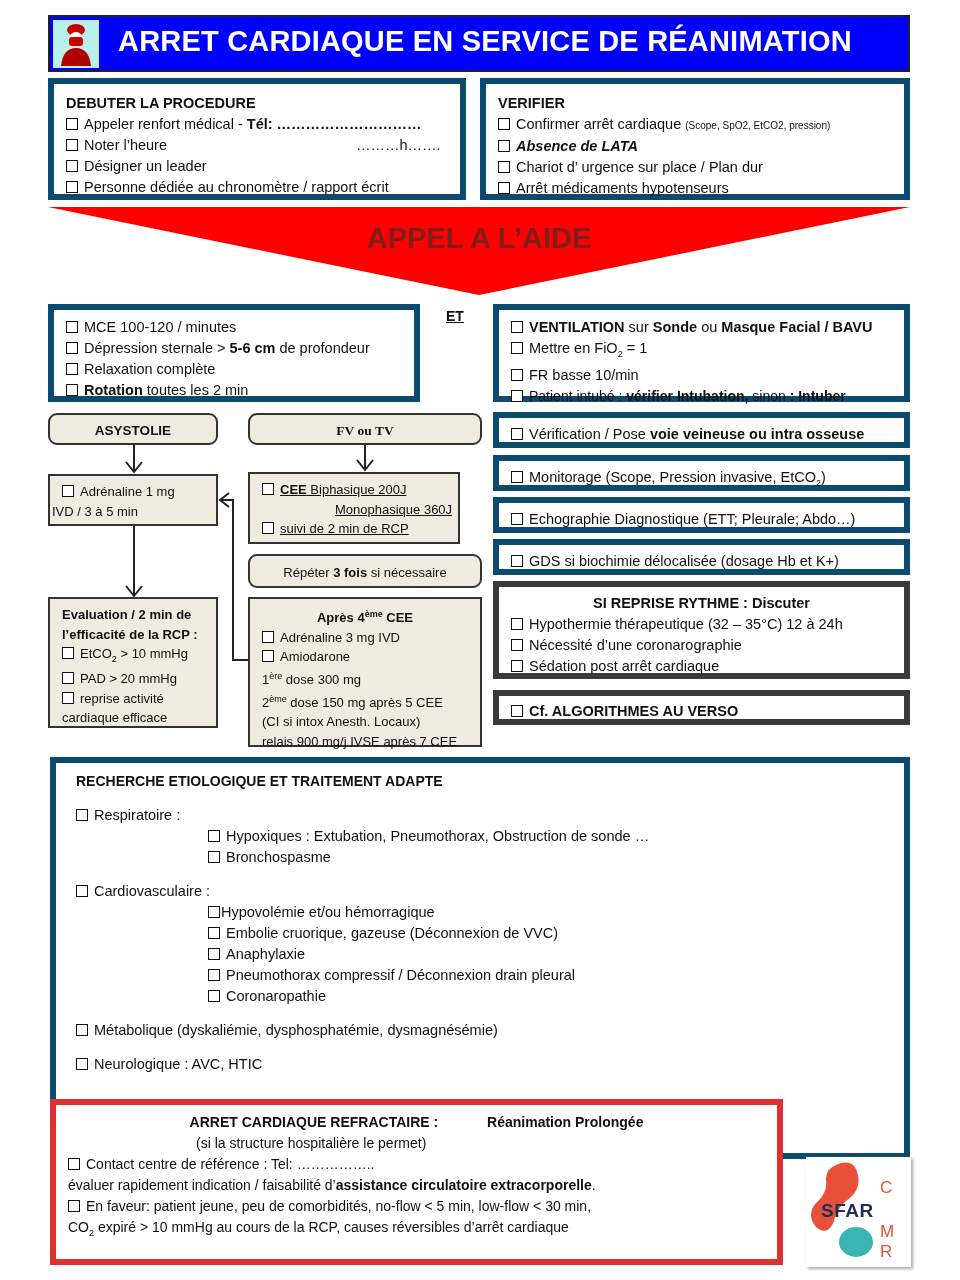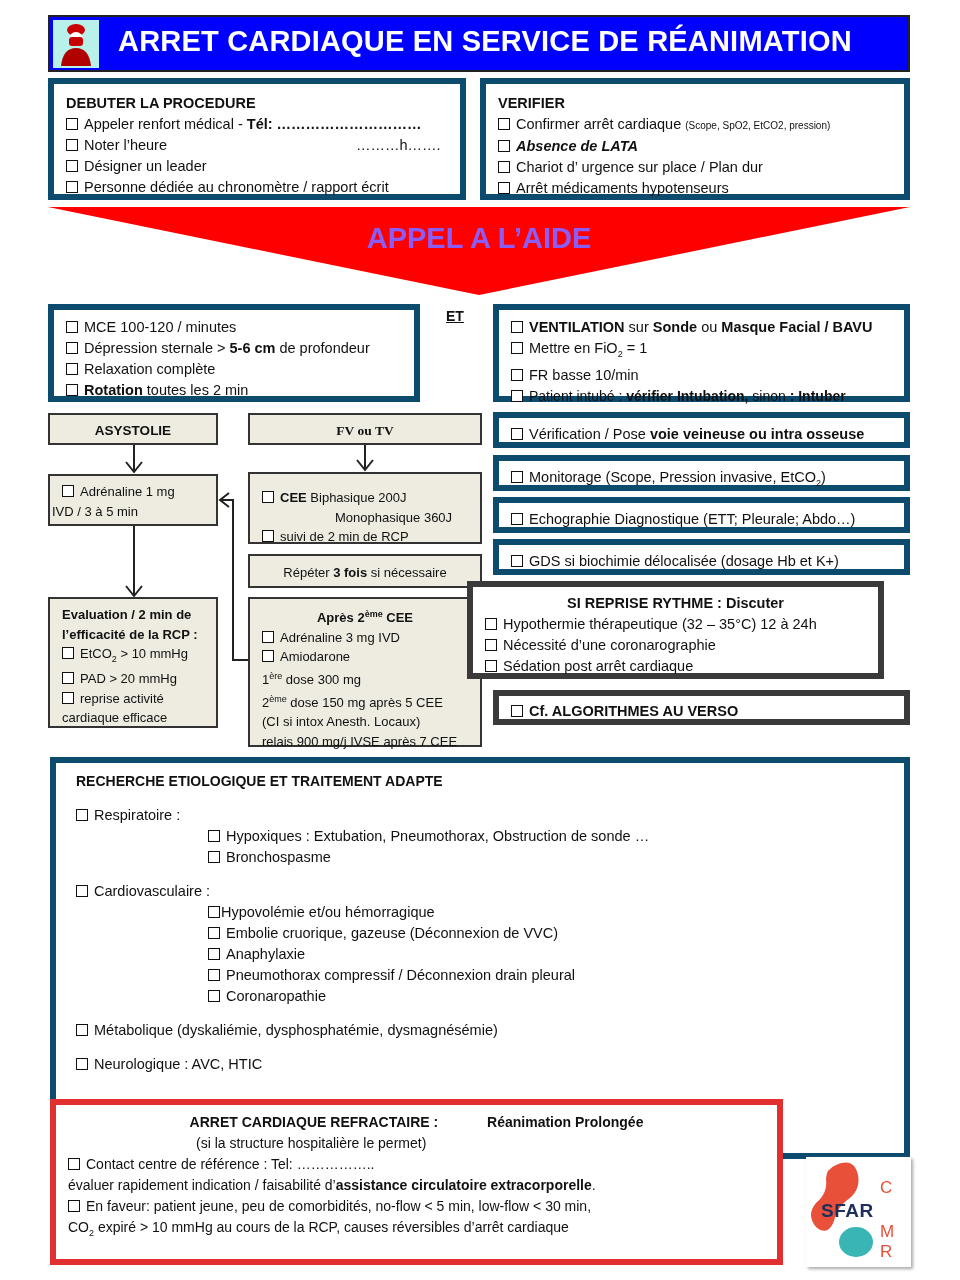--- a/index.html
+++ b/index.html
@@ -17,24 +17,24 @@
   sub { font-size: 9px; }
   sup { font-size: 9px; }
 
   
   #header { left: 48px; top: 15px; width: 862px; height: 57px; background: #0000ff; border: 2px solid #222; }
   #logo-icon { left: 3px; top: 3px; width: 46px; height: 48px; background: #b8f0ea; }
   #header-title { left: 68px; top: 8px; color: #fff; font-size: 29px; font-weight: bold; letter-spacing: 0.2px; }
 
   
   #appel-arrow { left: 48px; top: 207px; width: 862px; height: 88px; }
-  #appel-label { left: 0; top: 222px; width: 958px; text-align: center; color: #8b5cf6; font-size: 29px; font-weight: bold; }
+  #appel-label { left: 0; top: 222px; width: 958px; text-align: center; color: #7f1d1d; font-size: 29px; font-weight: bold; }
 
   .title-b { font-weight: bold; font-size: 14.5px; }
-  .center { text-align: center; }
+  .center { text-align: center; border-radius: 9px; }
   .svgflow { position: absolute; left: 0; top: 0; width: 960px; height: 1280px; pointer-events: none; }
 </style>
 </head>
 <body>
 
 <div id="header" class="abs">
   <div id="logo-icon" class="abs">
     <svg width="46" height="48" viewBox="0 0 46 48">
       <ellipse cx="23" cy="10" rx="9" ry="6" fill="#c80000"></ellipse>
       <circle cx="23" cy="19" r="7" fill="#fff"></circle>
@@ -99,41 +99,41 @@
 </div>
 <div class="flow center" style="left:248px;top:413px;width:234px;height:32px;padding-top:6px;font-family:Liberation Serif, serif;">
   <b style="font-size:13.5px;">FV ou TV</b>
 </div>
 
 <div class="flow" style="left:48px;top:474px;width:170px;height:52px;padding:6px 12px;">
   <div class="line sm"><span class="cb"></span><span>Adrénaline 1 mg</span></div>
   <div class="line sm" style="margin-left:-10px;">IVD / 3 à 5 min</div>
 </div>
 
-<div class="flow" style="left:248px;top:472px;width:234px;height:72px;padding:14px 12px;">
+<div class="flow" style="left:248px;top:472px;width:212px;height:72px;padding:6px 12px;text-decoration:underline;">
   <div class="line sm"><span class="cb"></span><b>CEE</b><span> Biphasique 200J</span></div>
   <div class="line sm" style="padding-left:73px;">Monophasique 360J</div>
   <div class="line sm"><span class="cb"></span><span>suivi de 2 min de RCP</span></div>
 </div>
 
 <div class="flow center" style="left:248px;top:554px;width:234px;height:34px;padding-top:7px;">
   <span class="line sm"><span>Répéter </span><b>3 fois</b><span> si nécessaire</span></span>
 </div>
 
 <div class="flow" style="left:48px;top:597px;width:170px;height:131px;padding:6px 12px;">
   <div class="line sm" style="font-weight:bold;">Evaluation / 2 min de</div>
   <div class="line sm" style="font-weight:bold;">l’efficacité de la RCP :</div>
   <div class="line sm"><span class="cb"></span><span>EtCO</span><sub>2</sub><span> &gt; 10 mmHg</span></div>
   <div class="line sm"><span class="cb"></span><span>PAD &gt; 20 mmHg</span></div>
   <div class="line sm"><span class="cb"></span><span>reprise activité</span></div>
   <div class="line sm">cardiaque efficace</div>
 </div>
 
 <div class="flow" style="left:248px;top:597px;width:234px;height:150px;padding:6px 12px;">
-  <div class="line sm center" style="font-weight:bold;"><span>Après 2</span><sup>ème</sup><span> CEE</span></div>
+  <div class="line sm center" style="font-weight:bold;"><span>Après 4</span><sup>ème</sup><span> CEE</span></div>
   <div class="line sm"><span class="cb"></span><span>Adrénaline 3 mg IVD</span></div>
   <div class="line sm"><span class="cb"></span><span>Amiodarone</span></div>
   <div class="line sm"><span>1</span><sup>ère</sup><span> dose 300 mg</span></div>
   <div class="line sm"><span>2</span><sup>ème</sup><span> dose 150 mg après 5 CEE</span></div>
   <div class="line sm">(CI si intox Anesth. Locaux)</div>
   <div class="line sm">relais 900 mg/j IVSE après 7 CEE</div>
 </div>
 
 <div class="box" style="left:493px;top:412px;width:417px;height:36px;padding:6px 12px;">
   <div class="line"><span class="cb"></span><span>Vérification / Pose </span><b>voie veineuse ou intra osseuse</b></div>
@@ -141,21 +141,21 @@
 <div class="box" style="left:493px;top:455px;width:417px;height:36px;padding:6px 12px;">
   <div class="line"><span class="cb"></span><span>Monitorage (Scope, Pression invasive, EtCO</span><sub>2</sub><span>)</span></div>
 </div>
 <div class="box" style="left:493px;top:497px;width:417px;height:36px;padding:6px 12px;">
   <div class="line"><span class="cb"></span><span>Echographie Diagnostique (ETT; Pleurale; Abdo…)</span></div>
 </div>
 <div class="box" style="left:493px;top:539px;width:417px;height:36px;padding:6px 12px;">
   <div class="line"><span class="cb"></span><span>GDS si biochimie délocalisée (dosage Hb et K+)</span></div>
 </div>
 
-<div class="box dark" style="left:467px;top:581px;width:417px;height:98px;padding:6px 12px;">
+<div class="box dark" style="left:493px;top:581px;width:417px;height:98px;padding:6px 12px;">
   <div class="line title-b center">SI REPRISE RYTHME : Discuter</div>
   <div class="line"><span class="cb"></span><span>Hypothermie thérapeutique (32 – 35°C) 12 à 24h</span></div>
   <div class="line"><span class="cb"></span><span>Nécessité d’une coronarographie</span></div>
   <div class="line"><span class="cb"></span><span>Sédation post arrêt cardiaque</span></div>
 </div>
 
 <div class="box dark" style="left:493px;top:690px;width:417px;height:35px;padding:5px 12px;">
   <div class="line" style="font-weight:bold;"><span class="cb"></span><span>Cf. ALGORITHMES AU VERSO</span></div>
 </div>
 

